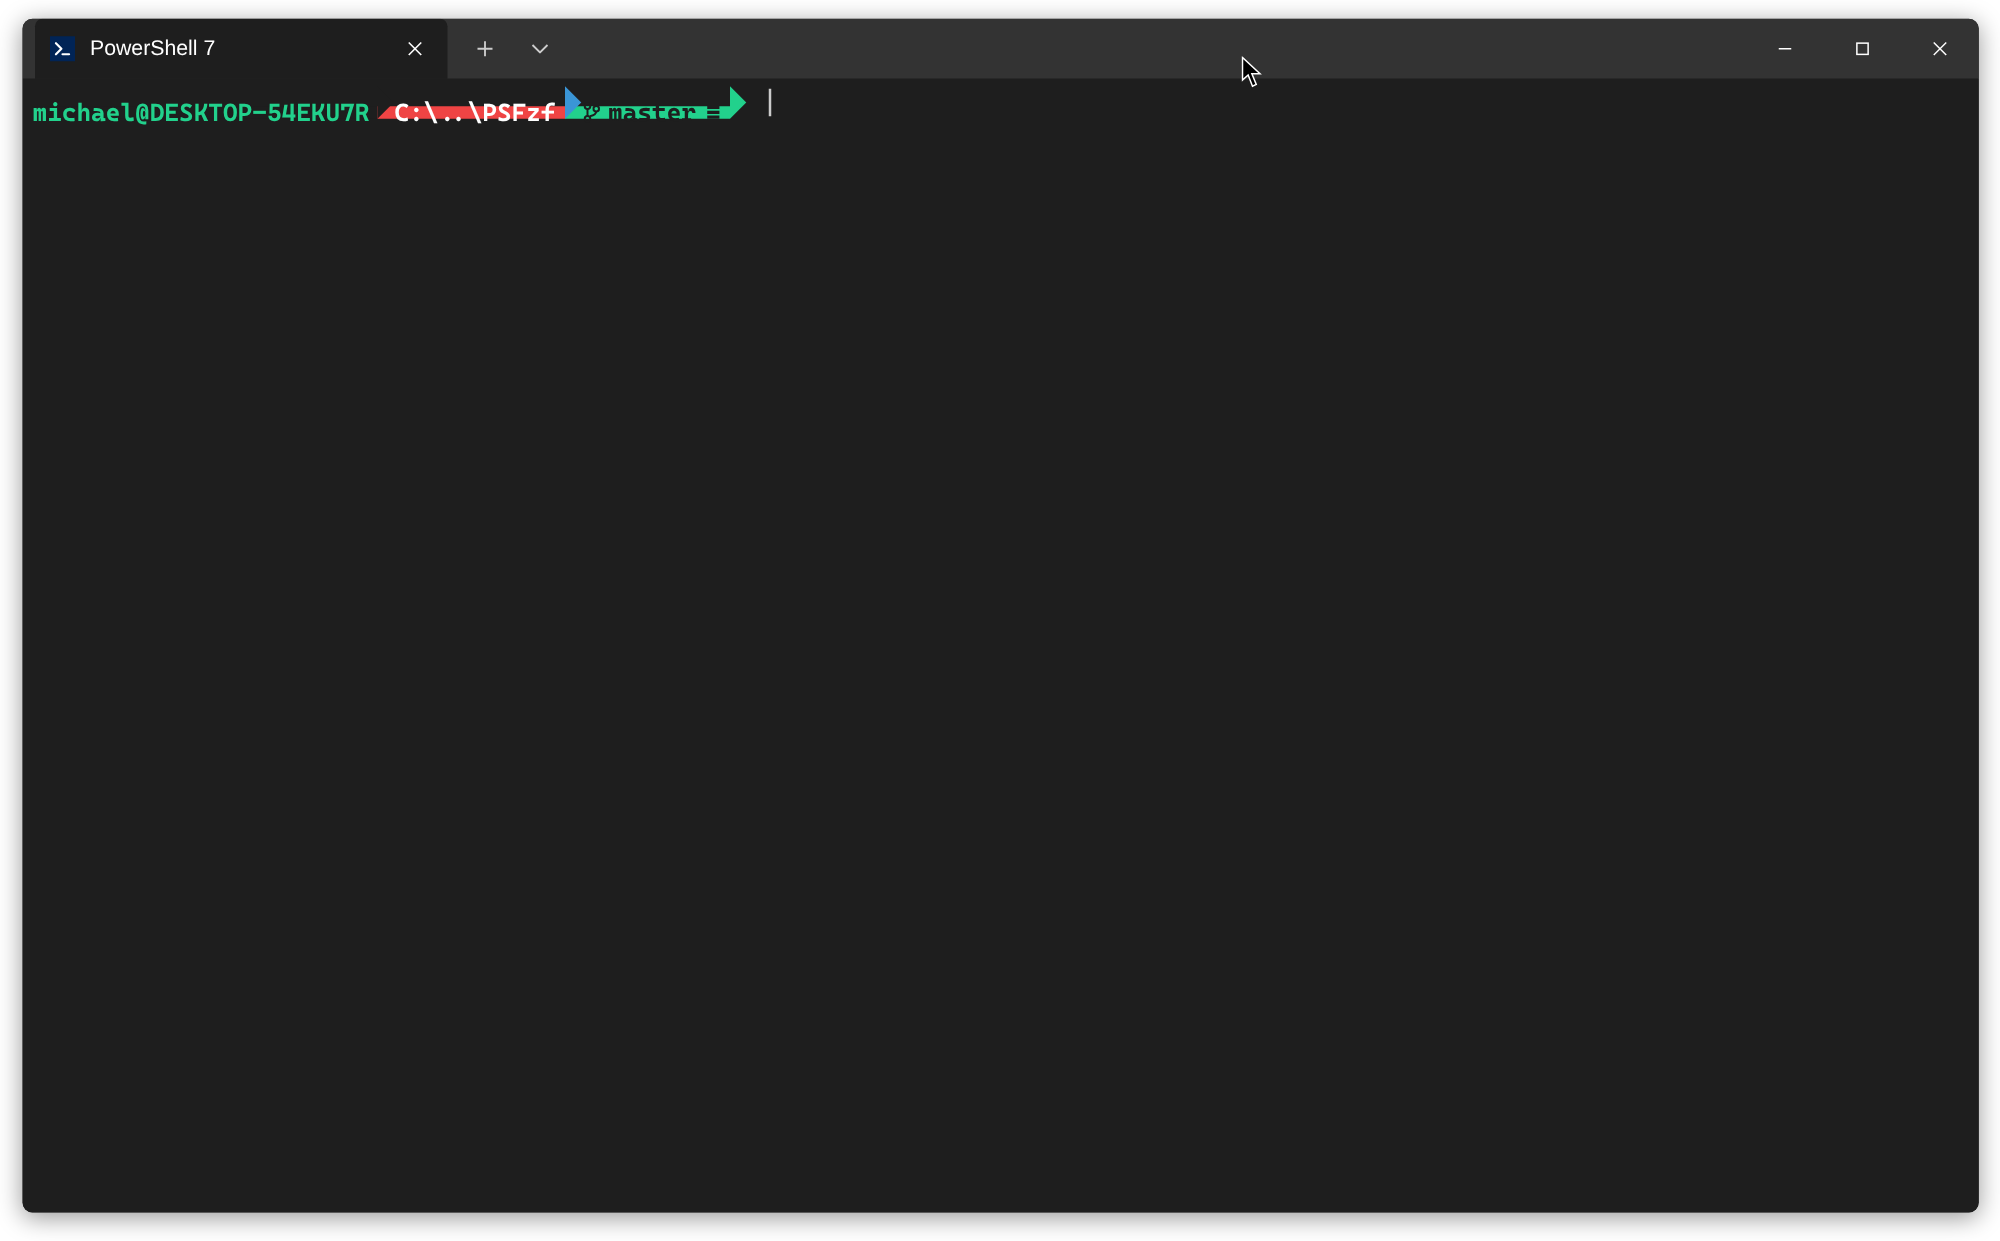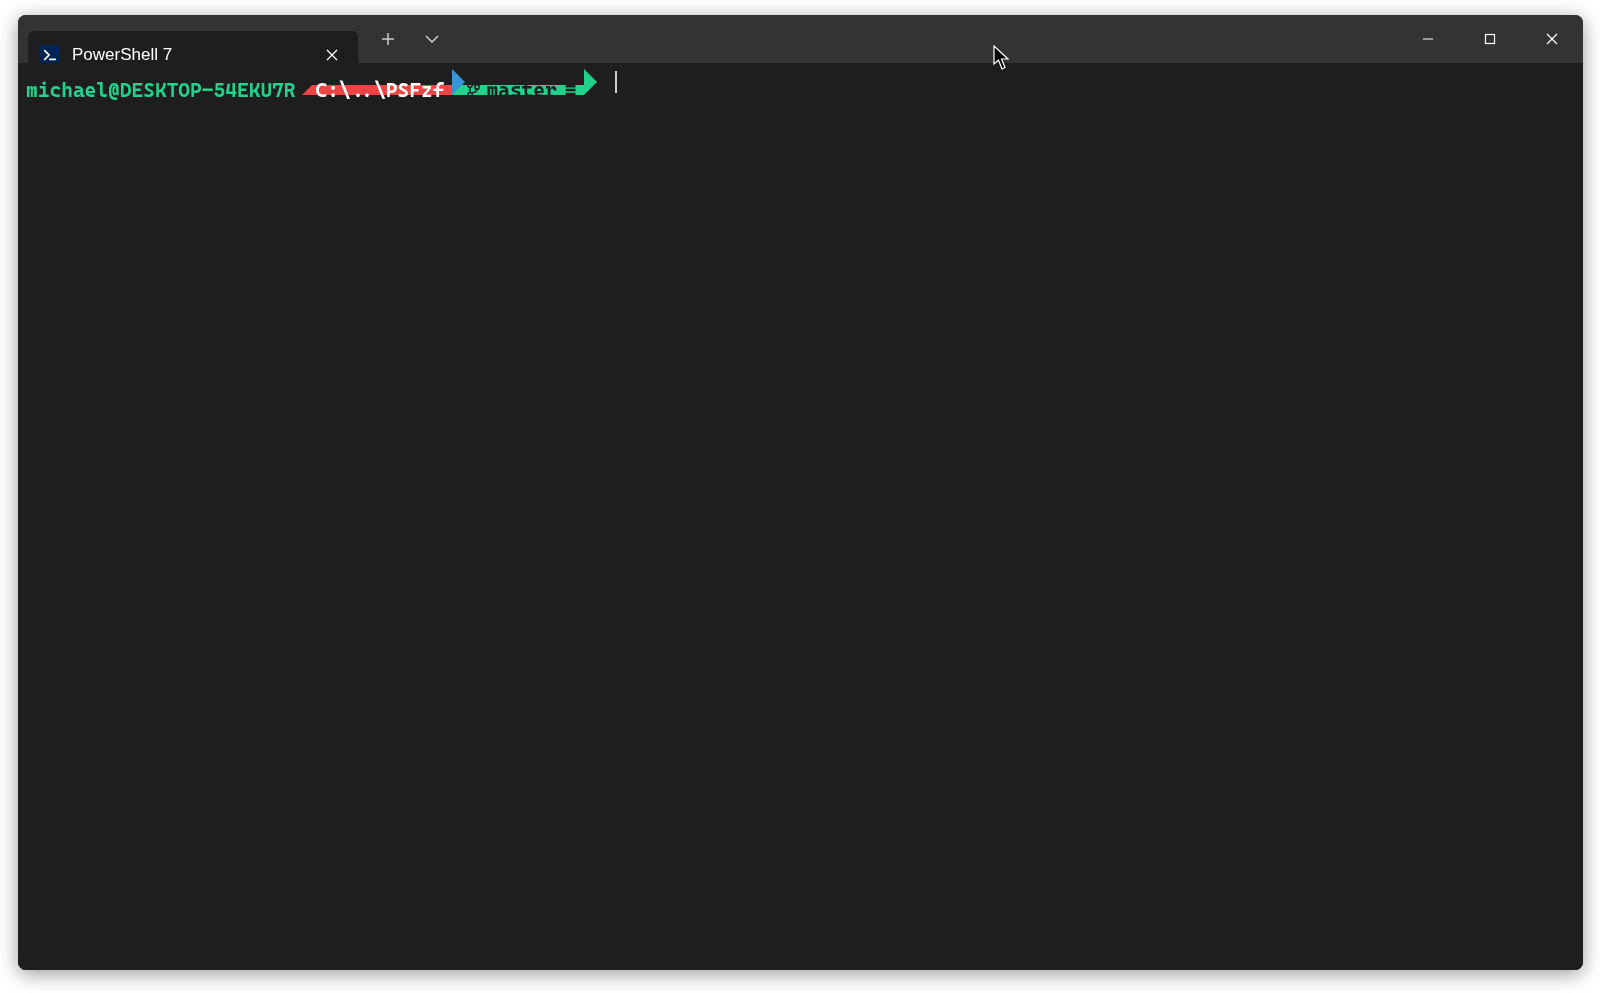--- a/index.html
+++ b/index.html
@@ -30,21 +30,21 @@
       background: #333333;
       display: flex;
       align-items: stretch;
       -webkit-user-select: none;
     }
     .tab {
       display: flex;
       align-items: center;
       background: #1e1e1e;
       height: 48px;
-      margin-top: 16px;
+      margin-top: 0;
       padding: 0 14px 0 12px;
       border-top-left-radius: 6px;
       border-top-right-radius: 6px;
       min-width: 330px;
       position: relative;
       margin-left: 10px;
     }
     .tab-icon {
       width: 20px;
       height: 20px;

